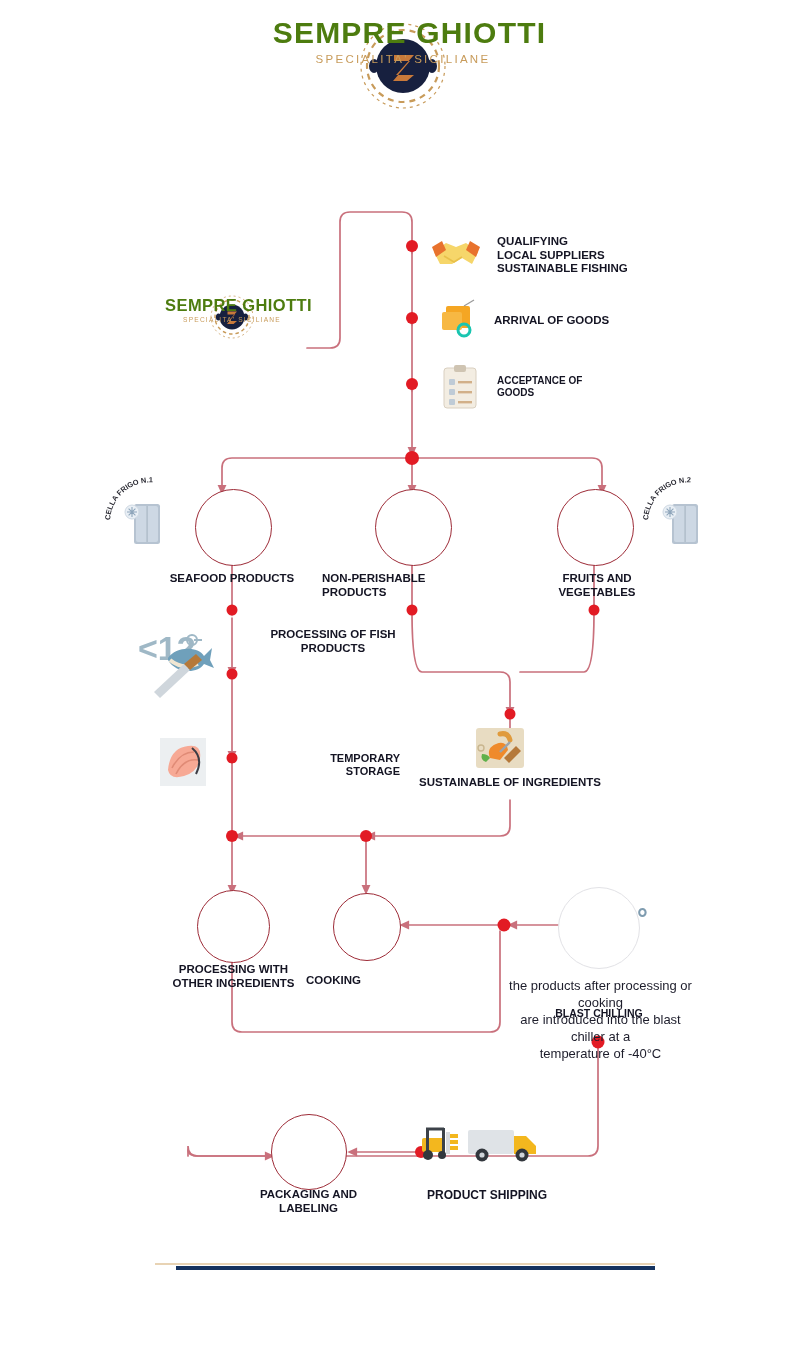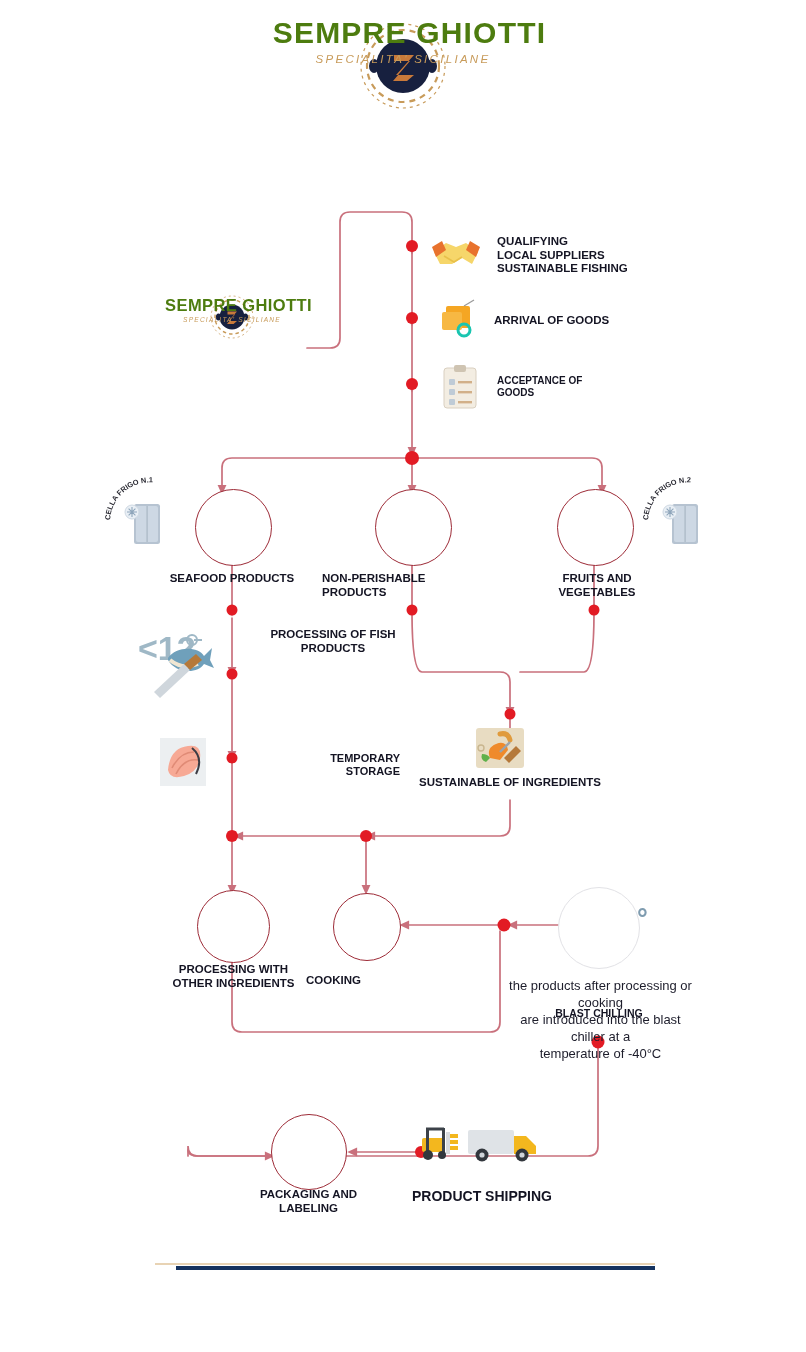--- a/index.html
+++ b/index.html
@@ -4,21 +4,21 @@
 <style>
   html,body{margin:0;padding:0;background:#ffffff;}
   body{width:806px;height:1352px;position:relative;overflow:hidden;
        font-family:"Liberation Sans","DejaVu Sans",sans-serif;color:#1a1a2e;}
   .stage{position:absolute;inset:0;width:806px;height:1352px;}
   .svg-layer{position:absolute;left:0;top:0;width:806px;height:1352px;}
 
   
   .brand-header{position:absolute;left:0;top:18px;width:806px;text-align:center;}
   .brand-name{font-size:30px;font-weight:700;letter-spacing:1.2px;color:#4d7c0f;line-height:1;padding-left:13px;}
-  .brand-sub{font-size:11.5px;letter-spacing:2.3px;color:#c89b5a;margin-top:5px;font-style:italic;}
+  .brand-sub{font-size:11.5px;letter-spacing:2.3px;color:#c89b5a;margin-top:5px;}
 
   
   .node-logo{position:absolute;left:152px;top:297px;width:160px;text-align:center;}
   .node-logo .brand-name{font-size:16.5px;letter-spacing:.4px;}
   .node-logo .brand-sub{font-size:6.6px;letter-spacing:1.2px;margin-top:2px;}
 
   
   .lbl{position:absolute;font-weight:700;color:#141423;line-height:1.18;}
   .sub{position:absolute;color:#1d1d2b;line-height:1.3;}
 
@@ -336,18 +336,18 @@
   <div class="circ red" style="left:333px;top:893px;width:66px;height:66px;"></div>
   <div class="lbl" style="left:306px;top:974px;width:120px;font-size:11.5px;">COOKING</div>
 
   <div class="circ gray" style="left:558px;top:887px;width:80px;height:80px;"></div>
   <div class="lbl" style="left:528px;top:963px;width:142px;text-align:center;font-size:10.5px;margin-top:44px;">BLAST CHILLING</div>
   <div class="sub" style="left:508px;top:978px;width:185px;text-align:center;font-size:13px;">the products after processing or cooking<br>are introduced into the blast chiller at a<br>temperature of -40°C</div>
 
   <div class="circ red" style="left:271px;top:1114px;width:74px;height:74px;"></div>
   <div class="lbl" style="left:240px;top:1188px;width:137px;text-align:center;font-size:11.5px;">PACKAGING AND<br>LABELING</div>
 
-  <div class="lbl" style="left:412px;top:1188px;width:170px;font-size:14px;">PRODUCT SHIPPING</div>
+  <div class="lbl" style="left:402px;top:1188px;width:170px;text-align:center;font-size:12px;">PRODUCT SHIPPING</div>
 
   <div class="rule-gold"></div>
   <div class="rule-navy"></div>
 
 </div>
 
 </body></html>

